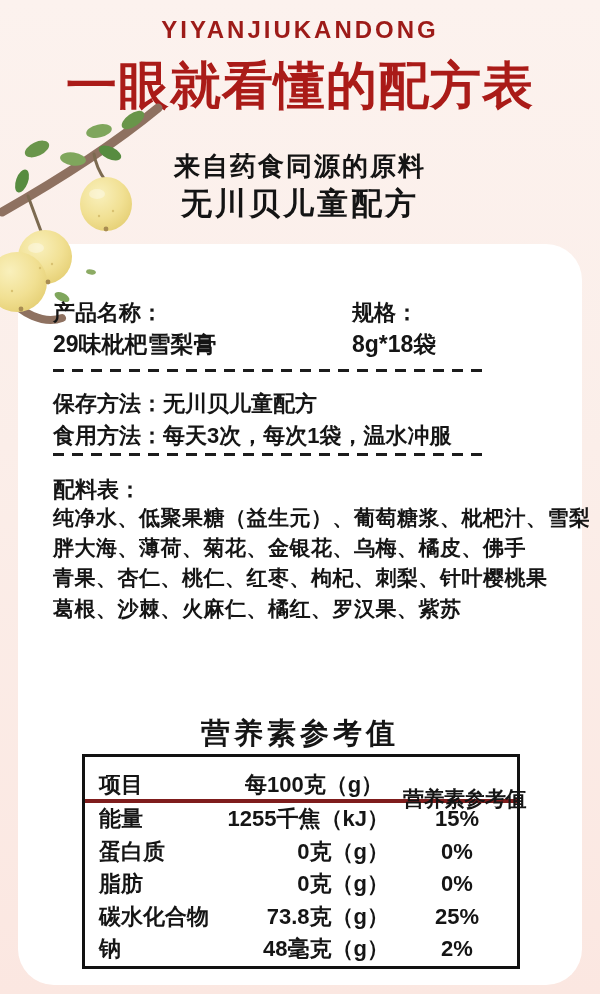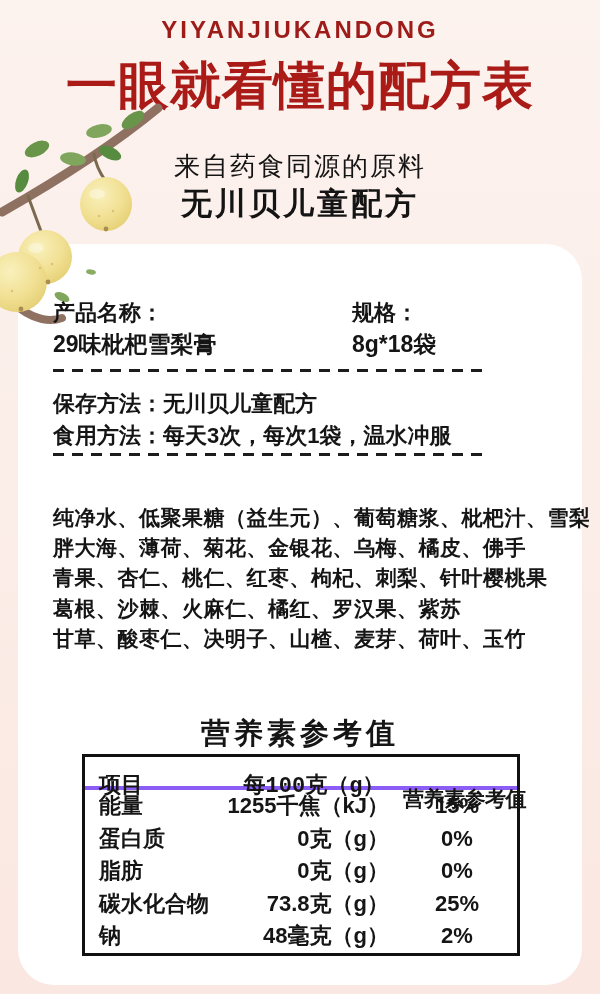--- a/index.html
+++ b/index.html
@@ -9,21 +9,21 @@
     margin:0 auto;
     background:linear-gradient(180deg,#fcf2ee 0%,#fbeee9 45%,#fbe7e1 100%);
     font-family:"Liberation Sans", sans-serif;
     color:#151515;
   }
   .abs { position:absolute; }
   .center-line { left:0; width:600px; text-align:center; }
 
   .brand-en { top:16px; font-size:24px; font-weight:900; letter-spacing:3px; color:#9d1b18; }
   .main-title { top:52px; font-size:51px; font-weight:900; letter-spacing:1px; color:#aa1b18; }
-  .sub1 { top:149px; font-size:26px; font-weight:400; letter-spacing:2px; color:#141414; }
+  .sub1 { top:149px; font-size:26px; font-weight:700; letter-spacing:2px; color:#141414; }
   .sub2 { top:183px; font-size:31px; font-weight:900; letter-spacing:3px; color:#141414;
           font-family:Liberation Mono, monospace; }
 
   .panel { left:18px; top:244px; width:564px; height:741px; background:#ffffff; border-radius:36px; }
 
   .illu { left:0; top:96px; width:180px; height:250px; }
 
   .lbl { font-size:22px; font-weight:800; }
   .val { font-size:23px; font-weight:800; }
   .info-line { font-size:22px; font-weight:800; white-space:nowrap; }
@@ -31,21 +31,21 @@
     height:3px; width:437px;
     background:repeating-linear-gradient(90deg,#1c1c1c 0 11px,transparent 11px 19px);
   }
   .ing-label { font-size:22px; font-weight:800; }
   .ing-lines { font-size:21px; font-weight:800; line-height:30.2px; white-space:nowrap; letter-spacing:0.5px; }
 
   .nut-title { top:714px; font-size:29px; font-weight:900; letter-spacing:4px; }
 
   .nut-table { left:82px; top:754px; width:438px; border:3px solid #111; background:#fff; }
   .nut-row { display:grid; grid-template-columns:140px 178px 1fr; align-items:center; }
-  .nut-head { height:33px; border-bottom:4px solid #8b5cf6; font-weight:900;font-family:Liberation Mono, monospace; }
+  .nut-head { height:46px; border-bottom:4px solid #7f1d1d; font-weight:900; }
   .nut-body-row { height:32.5px; font-weight:800; }
   .nut-cell { font-size:22px; white-space:nowrap; overflow:visible; }
   .c1 { padding-left:14px; text-align:left; }
   .c2 { text-align:right; padding-right:14px; }
   .c2h { text-align:center; padding-right:0; }
   .c3 { text-align:center; padding-right:6px; }
   .c3h { font-size:21px; letter-spacing:-0.5px;margin-top:28px; }
 </style>
 </head>
 <body>
@@ -111,26 +111,26 @@
 
   <div class="abs info-line" style="left:53px; top:389px;">
     <span>保存方法：</span><span>无川贝儿童配方</span>
   </div>
   <div class="abs info-line" style="left:53px; top:421px;">
     <span>食用方法：</span><span>每天3次，每次1袋，温水冲服</span>
   </div>
 
   <div class="abs dash" style="left:53px; top:453px;"></div>
 
+  <div class="abs ing-label" style="left:53px; top:475px;">配料表：</div>
   <div class="abs ing-lines" style="left:53px; top:503px;">
     <div>纯净水、低聚果糖（益生元）、葡萄糖浆、枇杷汁、雪梨</div>
     <div>胖大海、薄荷、菊花、金银花、乌梅、橘皮、佛手</div>
     <div>青果、杏仁、桃仁、红枣、枸杞、刺梨、针叶樱桃果</div>
     <div>葛根、沙棘、火麻仁、橘红、罗汉果、紫苏</div>
-    <div>甘草、酸枣仁、决明子、山楂、麦芽、荷叶、玉竹</div>
   </div>
 
   <div class="abs center-line nut-title">营养素参考值</div>
 
   <div class="abs nut-table">
     <div class="nut-row nut-head">
       <div class="nut-cell c1">项目</div>
       <div class="nut-cell c2 c2h">每100克（g）</div>
       <div class="nut-cell c3 c3h">营养素参考值</div>
     </div>

